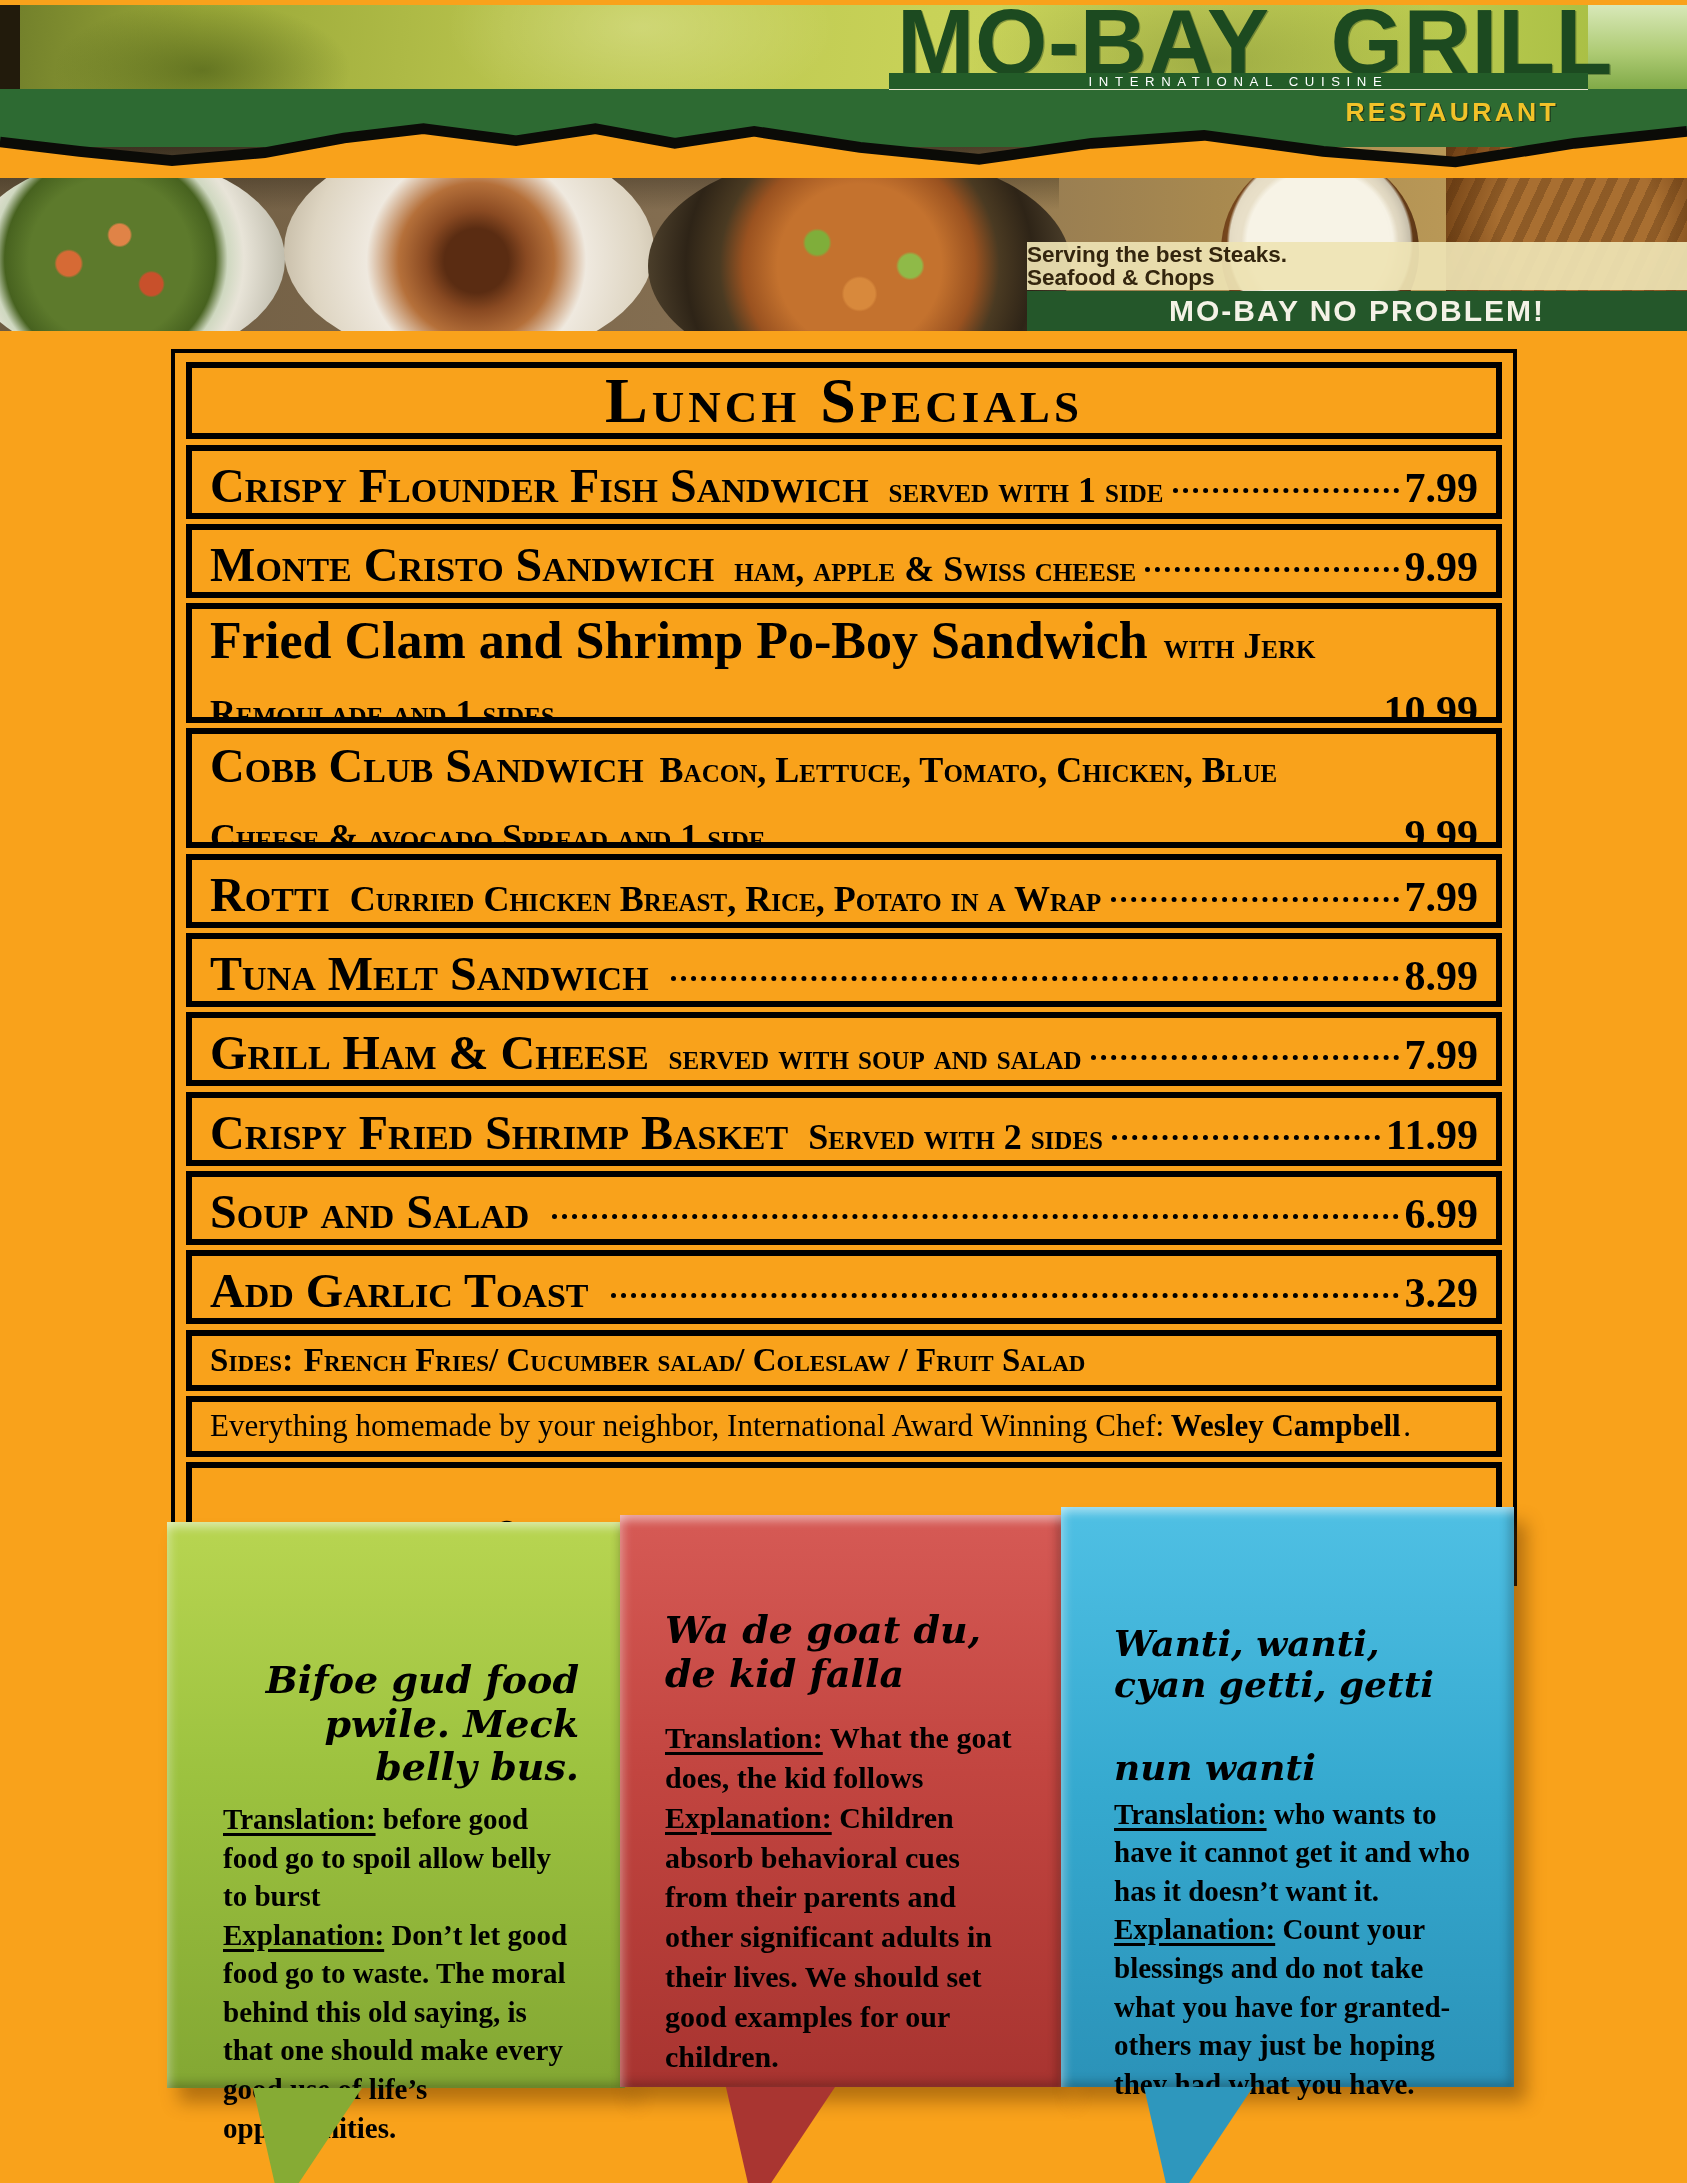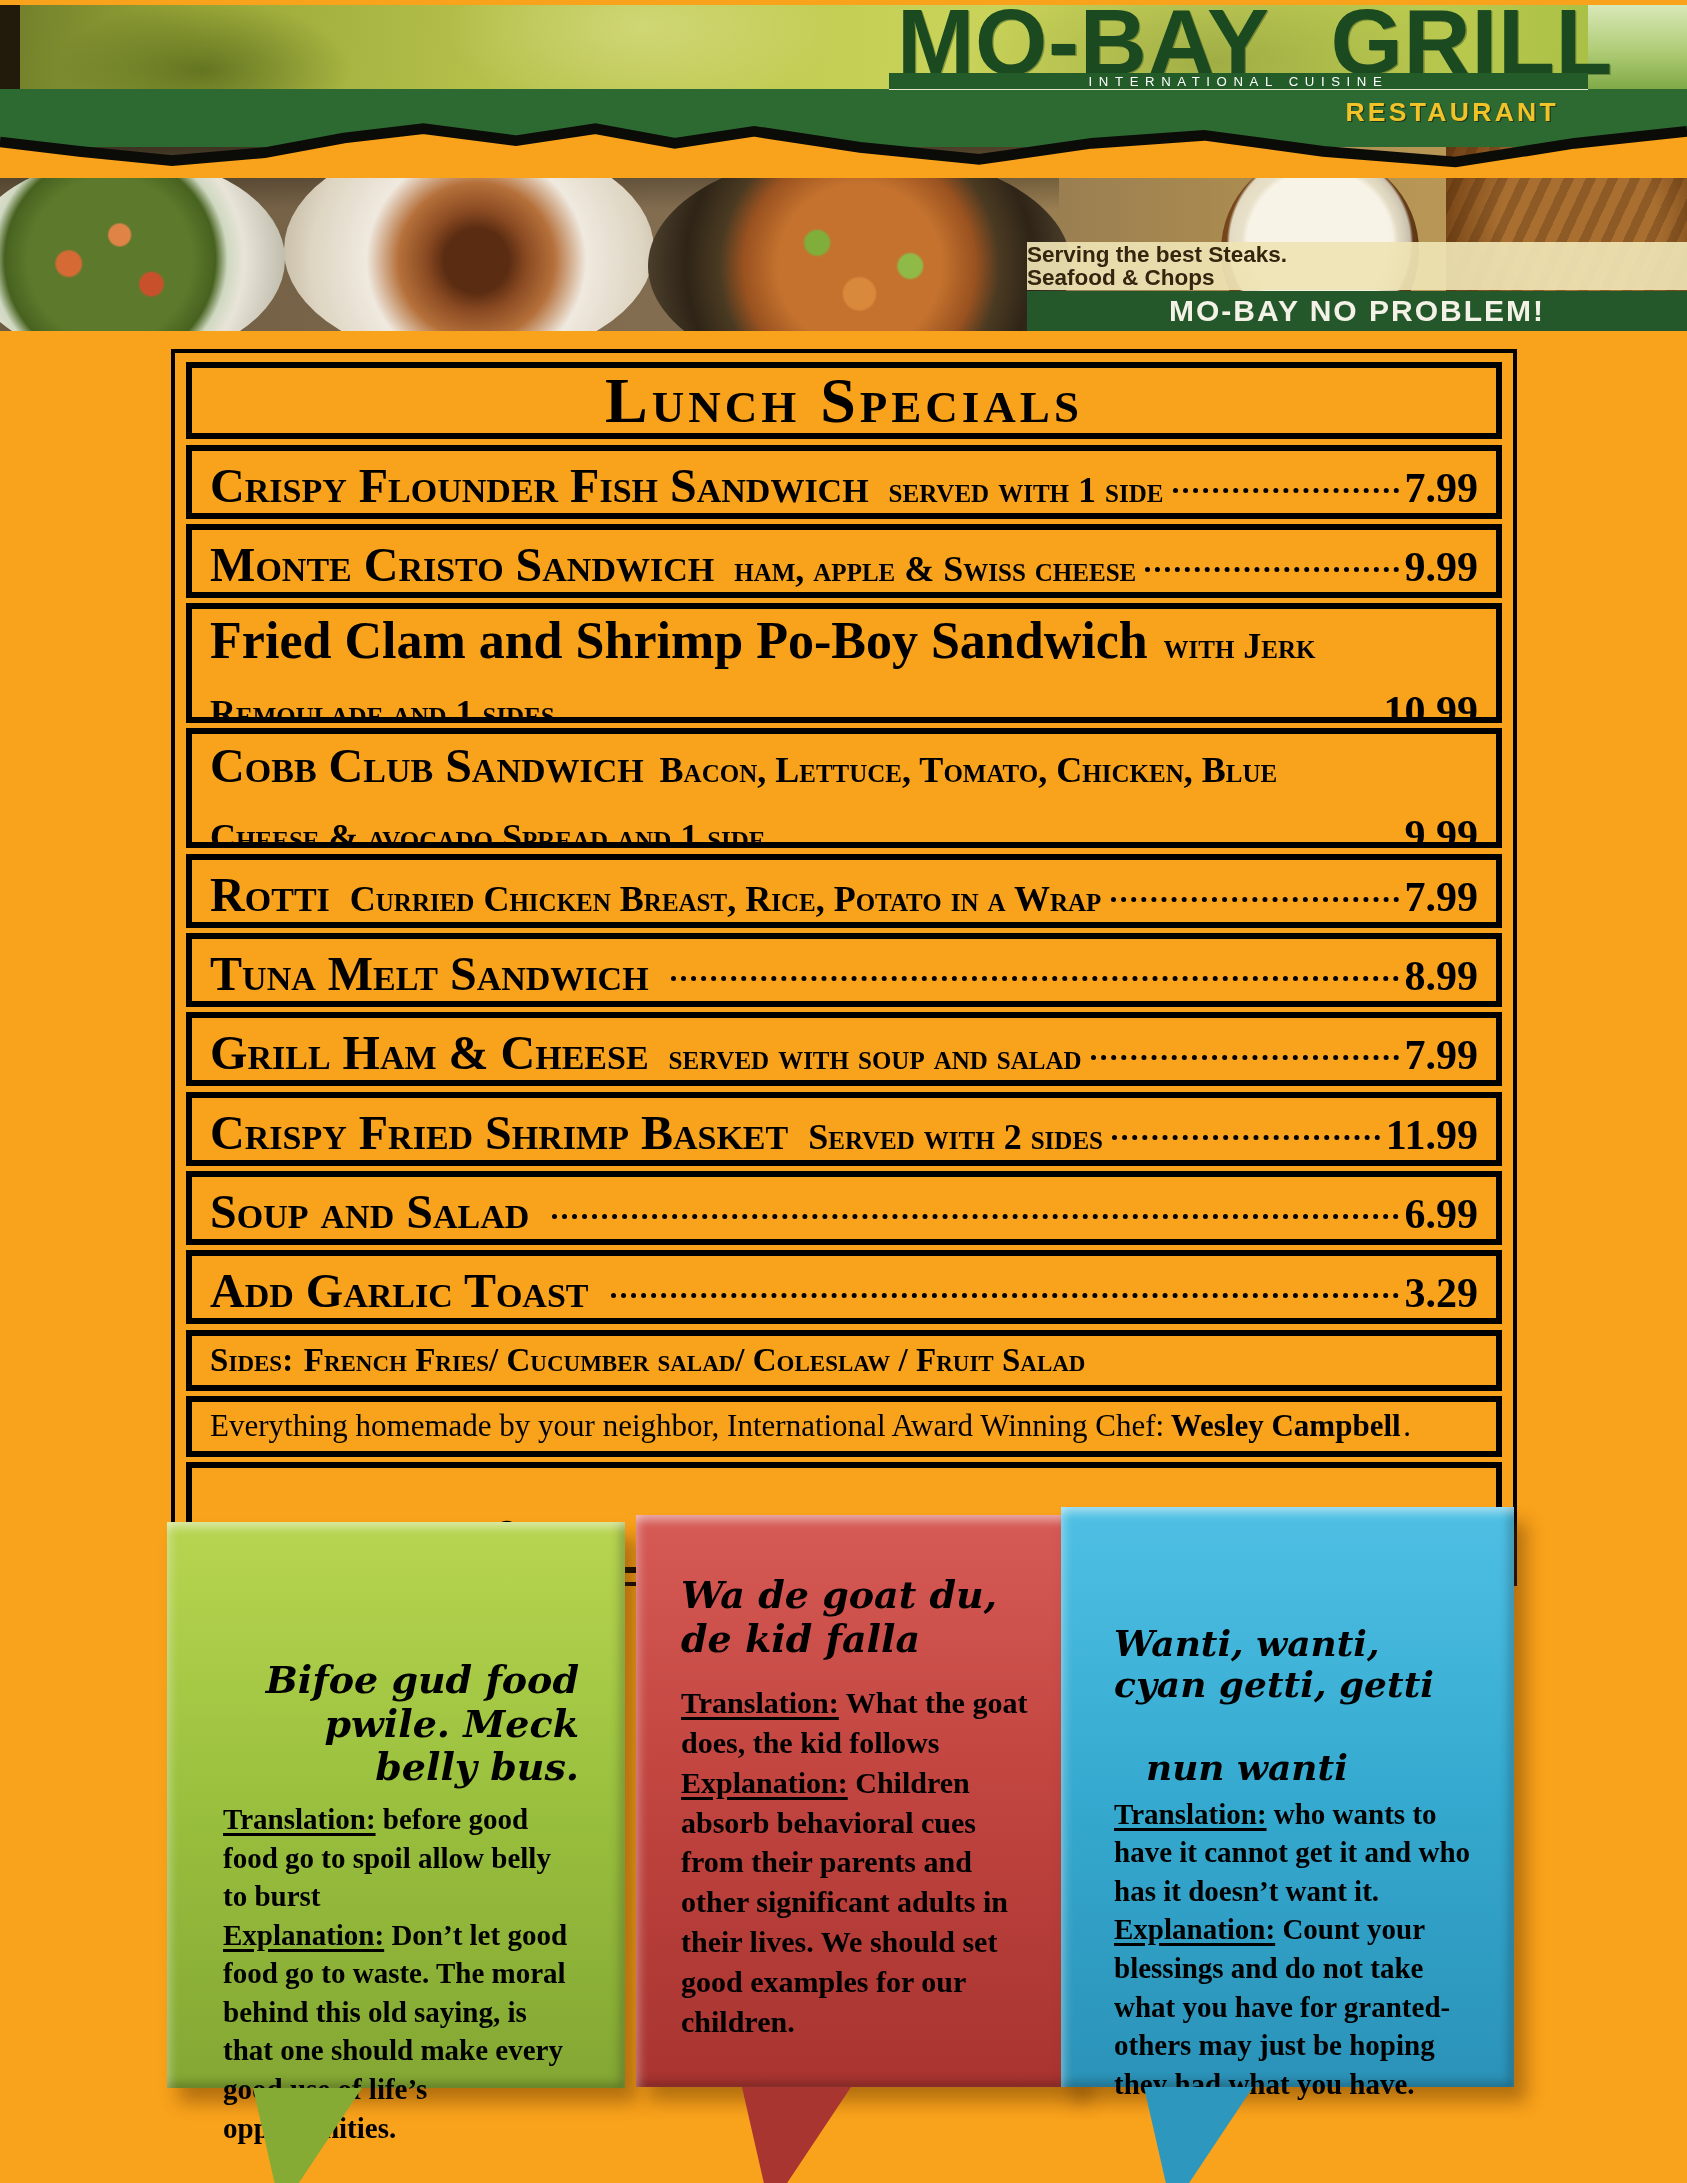--- a/index.html
+++ b/index.html
@@ -129,30 +129,30 @@
     filter:drop-shadow(5.3px 4px 4px rgba(0,0,0,.25));}
   .bubble h3{margin:0;font-family:"DejaVu Serif", serif;font-style:italic;font-weight:bold;
     font-size:38px;line-height:1.15;}
   .bubble p{margin:0;font-family:"Liberation Serif", serif;font-weight:bold;
     font-size:29px;line-height:1.33;}
   .bubble .lbl{text-decoration:underline;text-decoration-thickness:2.6px;text-underline-offset:4px;}
   .bgreen{left:167px;top:1522px;width:458px;height:566px;padding:136px 46px 0 56px;
     background:linear-gradient(180deg,#b8d551 0%,#9cc23f 45%,#83a733 100%);}
   .bgreen .tail{left:79px;background:#86ab34;}
   .bgreen h3{margin-bottom:11px;text-align:right;}
-  .bred{left:636px;top:1515px;width:442px;height:572px;padding:58px 34px 0 45px;
+  .bred{left:620px;top:1515px;width:442px;height:572px;padding:93px 34px 0 45px;
     background:linear-gradient(180deg,#d65a55 0%,#c24540 45%,#a83430 100%);}
   .bred .tail{left:99px;background:#a93531;}
   .bred h3{margin-bottom:22.5px;}
   .bred p{font-size:30px;}
   .bblue{left:1061px;top:1507px;width:453px;height:580px;padding:116px 34px 0 53px;
     background:linear-gradient(180deg,#4fc0e4 0%,#35a9cf 50%,#2b92b8 100%);}
   .bblue .tail{left:76px;background:#2e97bd;}
   .bblue h3{font-size:36px;}
-  .bblue h3.t2{margin-top:41px;margin-bottom:6.6px;margin-left:32px;}
+  .bblue h3.t2{margin-top:41px;margin-bottom:6.6px;}
 </style>
 </head>
 <body>
 
 <div class="banner">
   <div class="palms"></div>
   <div class="skypatch"></div>
   <div class="trunk"></div>
   <div class="greenband"></div>
   <div class="photos">

